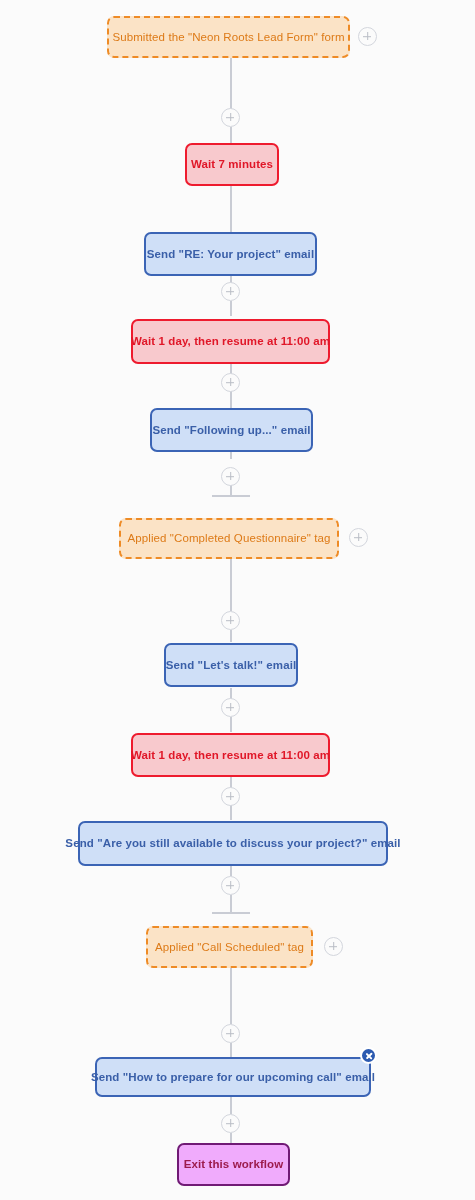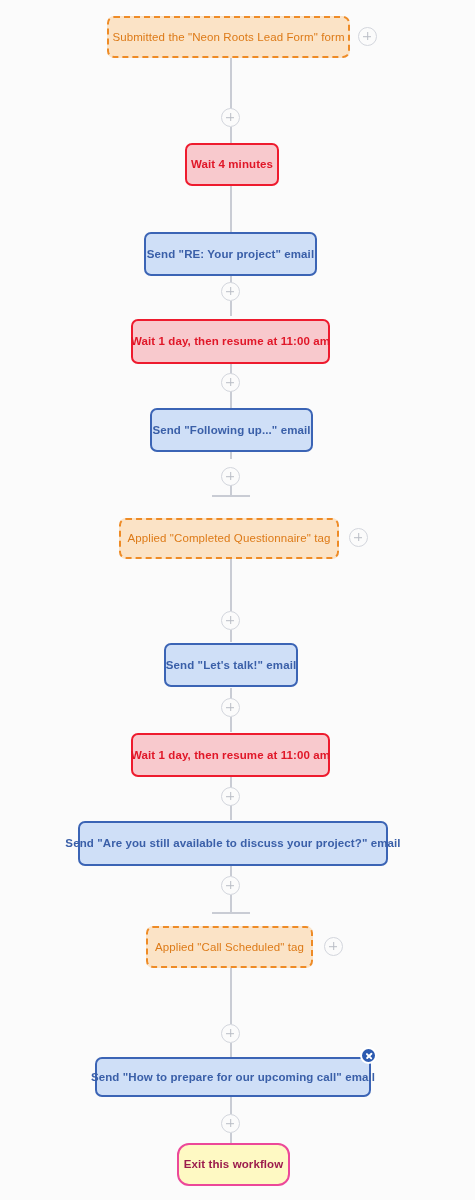--- a/index.html
+++ b/index.html
@@ -123,23 +123,23 @@
 
   .node.email {
     background: #cfdff7;
     border: 2px solid #3b64b5;
     border-radius: 7px;
     color: #3a5fa8;
     font-weight: 700;
   }
 
   .node.exit {
-    background: #fef9c3;
-    border: 2px solid #ec4899;
-    border-radius: 12px;
+    background: #f0abfc;
+    border: 2px solid #701a75;
+    border-radius: 7px;
     color: #9c1c4d;
     font-weight: 700;
   }
 
   
   .close-badge {
     position: absolute;
     width: 17px;
     height: 17px;
     border-radius: 50%;
@@ -195,21 +195,21 @@
   <div class="plus-node" style="left:221px; top:876px;"></div>
   <div class="plus-node" style="left:221px; top:1024px;"></div>
   <div class="plus-node" style="left:221px; top:1114px;"></div>
 
   <div class="tcap" style="top:495px;"></div>
   <div class="tcap" style="top:912px;"></div>
 
   <div class="node trigger" style="left:107px; top:16px; width:243px; height:42px;">Submitted the "Neon Roots Lead Form" form</div>
   <div class="side-add" style="left:358px; top:27px;"></div>
 
-  <div class="node wait" style="left:185px; top:143px; width:94px; height:43px;">Wait 4 minutes</div>
+  <div class="node wait" style="left:185px; top:143px; width:94px; height:43px;">Wait 7 minutes</div>
 
   <div class="node email" style="left:144px; top:232px; width:173px; height:44px;">Send "RE: Your project" email</div>
 
   <div class="node wait" style="left:131px; top:319px; width:199px; height:45px;">Wait 1 day, then resume at 11:00 am</div>
 
   <div class="node email" style="left:150px; top:408px; width:163px; height:44px;">Send "Following up..." email</div>
 
   <div class="node trigger" style="left:119px; top:518px; width:220px; height:41px;">Applied "Completed Questionnaire" tag</div>
   <div class="side-add" style="left:349px; top:528px;"></div>
 

